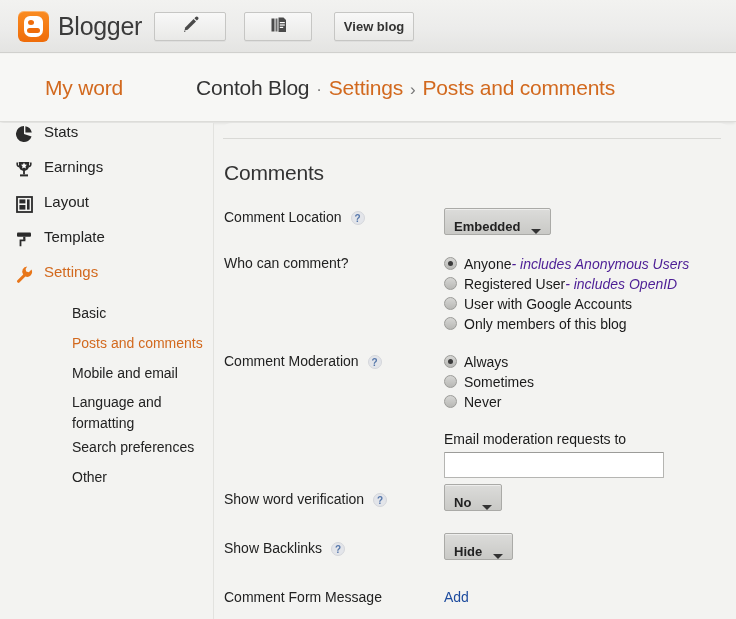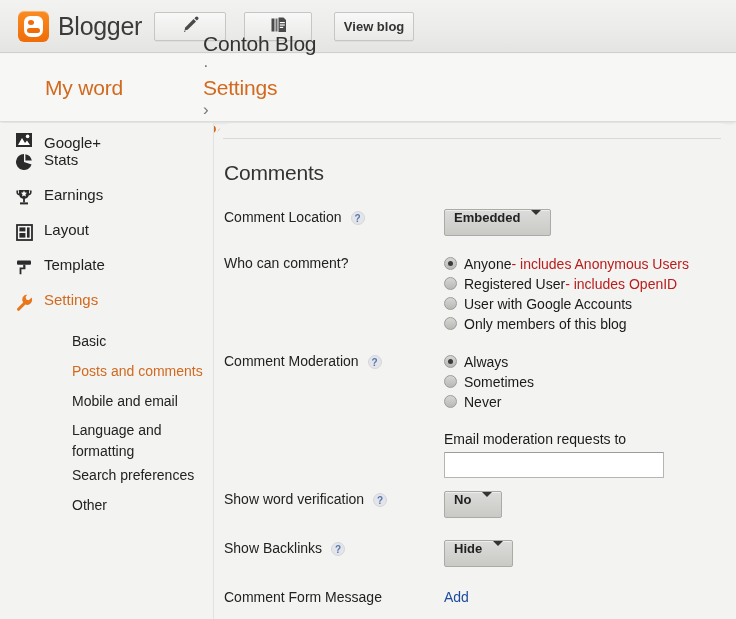--- a/index.html
+++ b/index.html
@@ -86,21 +86,20 @@
   #myblogs {
     margin-left: 45px;
     font-size: 21px; color: #d2691e;
     cursor: pointer; letter-spacing: -0.2px;
   }
   #crumbs {
     margin-left: 73px;
     font-size: 21px; color: #333;
     display: flex; align-items: baseline;
     letter-spacing: -0.2px;
-    flex-direction: column;
   }
   #crumbs .sep { color: #777; margin: 0 7px; font-size: 17px; }
   #crumbs .link { color: #d2691e; cursor: pointer; }
 
   
   #sidebar {
     position: absolute; left: 0; top: 123px;
     width: 214px; height: 496px;
     background: #f3f3f1;
     border-right: 1px solid #e2e2df;
@@ -165,21 +164,21 @@
     border: 1px solid #d4d6db;
     color: #5577aa;
     font-size: 10px; font-weight: bold;
     text-align: center; line-height: 13px;
     margin-left: 9px; margin-top: 2px;
     cursor: pointer;
   }
   .row-field { flex: 1; }
 
   .dropdown {
-    display: inline-flex; align-items: flex-start;
+    display: inline-flex; align-items: flex-end;
     height: 27px;
     background: linear-gradient(to bottom, #dcdcda 0%, #c9c9c6 100%);
     border: 1px solid #aaaaa7;
     border-radius: 2px;
     padding: 0 9px;
     font-size: 13px; font-weight: bold; color: #222;
     cursor: pointer;
     box-shadow: inset 0 1px 0 rgba(255,255,255,.5);
   }
   .dropdown .caret {
@@ -203,21 +202,21 @@
     border: 1px solid #9b9b98;
     margin-right: 7px;
     position: relative;
   }
   .radio.sel::after {
     content: "";
     position: absolute; left: 3px; top: 3px;
     width: 5px; height: 5px; border-radius: 50%;
     background: #3a3a3a;
   }
-  .radio-line .em { color: #b91c1c; }
+  .radio-line .em { font-style: italic; color: #4c1d95; }
 
   .field-label {
     font-size: 14px; color: #1a1a1a;
     margin-bottom: 5px;
   }
   .text-input {
     width: 220px; height: 26px;
     background: #fff;
     border: 1px solid #b5b5b2;
     border-top-color: #9c9c99;
@@ -278,30 +277,20 @@
       <span>Contoh Blog</span>
       <span class="sep">·</span>
       <span class="link">Settings</span>
       <span class="sep">›</span>
       <span class="link">Posts and comments</span>
     </div>
   </div>
 
   <div id="sidebar">
 
-    <div class="nav-item" style="height:28px;align-items:flex-end;">
-      <span class="nav-ico">
-        <svg width="18" height="16" viewBox="0 0 18 16">
-          <rect x="1" y="1" width="16" height="14" fill="#2b2b2b"></rect>
-          <path d="M3 13 L7 6 L10 11 L12 8.5 L15 13 Z" fill="#fff"></path>
-          <circle cx="12.6" cy="4.4" r="1.8" fill="#fff"></circle>
-        </svg>
-      </span>
-      <span>Google+</span>
-    </div>
 
     <div class="nav-item">
       <span class="nav-ico">
         <svg width="18" height="18" viewBox="0 0 18 18">
           <path d="M9 9 L9 1 A8 8 0 1 0 16.6 11.4 Z" fill="#2b2b2b"></path>
           <path d="M10.4 1.2 A8 8 0 0 1 16.8 7.6 L10.4 7.6 Z" fill="#2b2b2b"></path>
         </svg>
       </span>
       <span>Stats</span>
     </div>

